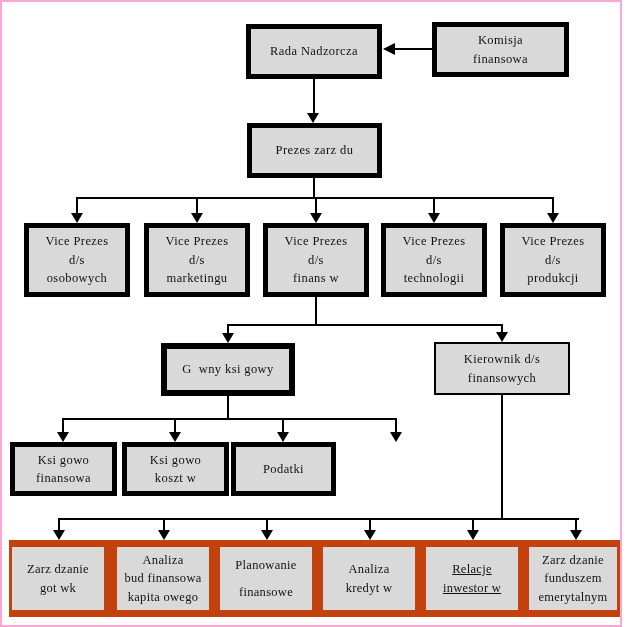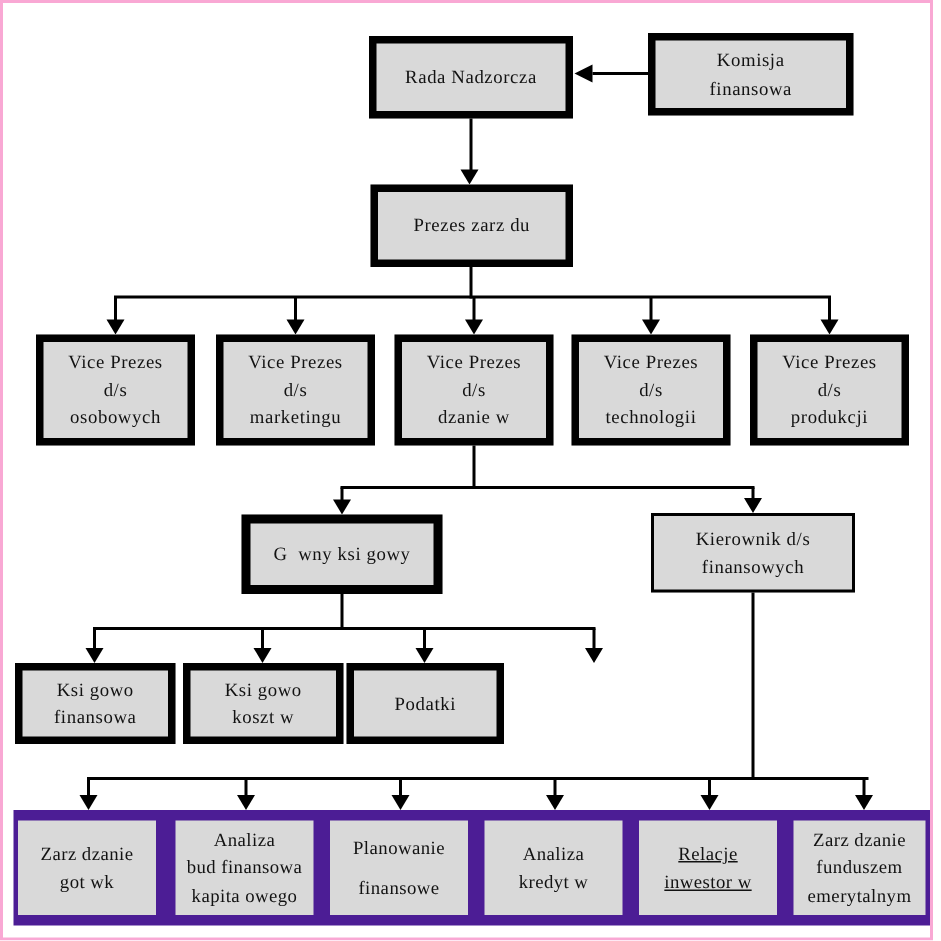--- a/index.html
+++ b/index.html
@@ -23,21 +23,21 @@
   .arr-down {
     position:absolute; width:0; height:0;
     border-left:6px solid transparent; border-right:6px solid transparent;
     border-top:10px solid var(--line-color);
   }
   .arr-left {
     position:absolute; width:0; height:0;
     border-top:6px solid transparent; border-bottom:6px solid transparent;
     border-right:12px solid var(--line-color);
   }
-  .strip { position:absolute; background:#4c1d95; }
+  .strip { position:absolute; background:#c2410c; }
   .cell {
     position:absolute; box-sizing:border-box; background:var(--box-fill);
     display:flex; flex-direction:column; align-items:center; justify-content:center;
     text-align:center; font-size:12.5px; letter-spacing:0.3px; color:#121212; gap:4px;
   }
 </style>
 </head>
 <body>
 
 <div class="canvas">
@@ -79,21 +79,21 @@
     <span class="ln">osobowych</span>
   </div>
   <div class="node" style="left:142px; top:221px; width:106px; height:74px;">
     <span class="ln">Vice Prezes</span>
     <span class="ln">d/s</span>
     <span class="ln">marketingu</span>
   </div>
   <div class="node" style="left:261px; top:221px; width:106px; height:74px;">
     <span class="ln">Vice Prezes</span>
     <span class="ln">d/s</span>
-    <span class="ln">dzanie w</span>
+    <span class="ln">finans w</span>
   </div>
   <div class="node" style="left:379px; top:221px; width:106px; height:74px;">
     <span class="ln">Vice Prezes</span>
     <span class="ln">d/s</span>
     <span class="ln">technologii</span>
   </div>
   <div class="node" style="left:498px; top:221px; width:106px; height:74px;">
     <span class="ln">Vice Prezes</span>
     <span class="ln">d/s</span>
     <span class="ln">produkcji</span>

